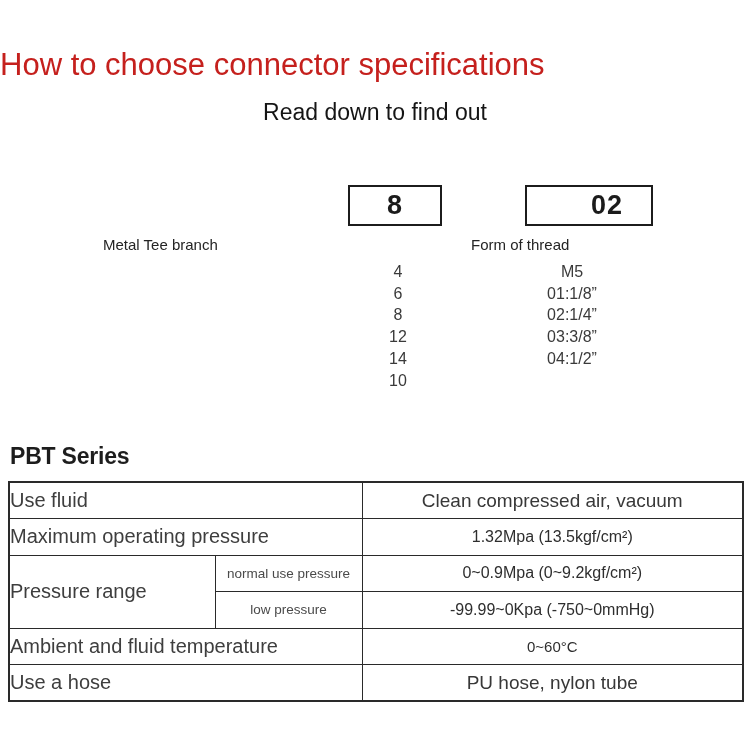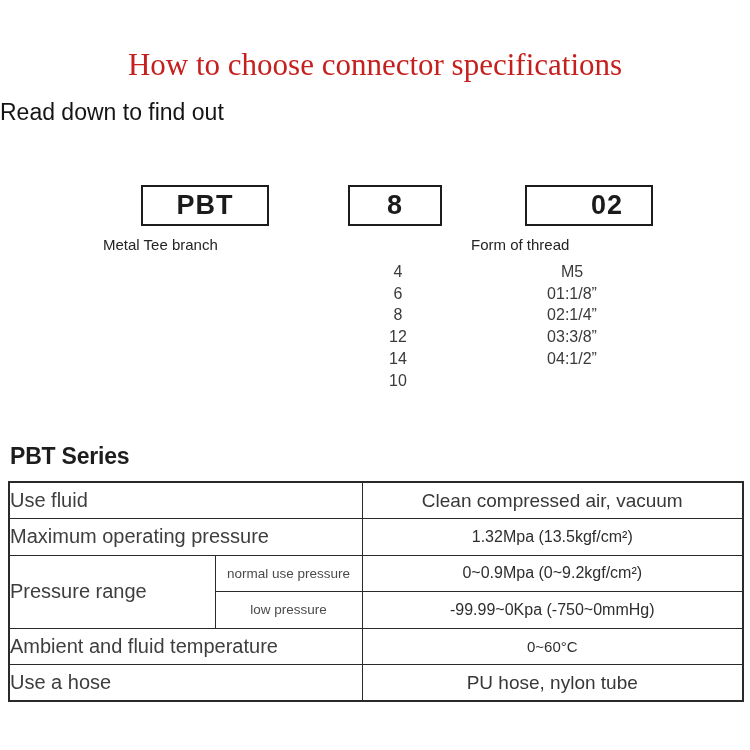--- a/index.html
+++ b/index.html
@@ -2,27 +2,26 @@
 <html style="--c-title-red: #c5201d; --c-row-beige: #f2ecde; --c-border-dark: #2a2a2a;"><head>
 <meta charset="utf-8">
 <style>
   html,body{margin:0;padding:0;background:#fff;}
   .page{
     position:relative;width:750px;height:750px;background:#ffffff;overflow:hidden;
     font-family:"Liberation Sans",sans-serif;color:#1f1f1f;
   }
   .abs{position:absolute;}
   .main-title{
-    top:46px;left:0;width:750px;text-align:center;
+    top:46px;left:0;width:750px;text-align:left;
     font-size:31px;line-height:37px;color:var(--c-title-red,#c5201d);
     letter-spacing:0px;
-    font-family:Liberation Serif, serif;
   }
   .subtitle{
-    top:97px;left:0;width:750px;
+    top:97px;left:0;width:750px;text-align:center;
     font-size:23px;line-height:30px;color:#151515;
   }
   .spec-box{
     border:2px solid #1c1c1c;background:#fff;
     display:flex;align-items:center;justify-content:center;
     font-weight:bold;color:#1b1b1b;font-size:27px;letter-spacing:1px;
   }
   .box-pbt{left:141px;top:185px;width:124px;height:37px;}
   .box-od{left:348px;top:185px;width:90px;height:37px;}
   .box-thread{left:525px;top:185px;width:88px;height:37px;padding-left:36px;}
@@ -60,23 +59,20 @@
   td.val-sm{font-size:15px;}
 </style>
 </head>
 <body>
 
 <div class="page">
 
   <div class="abs main-title">How to choose connector specifications</div>
   <div class="abs subtitle">Read down to find out</div>
 
-  <div class="abs spec-box box-pbt">
-    <span>PBT</span>
-  </div>
   <div class="abs spec-box box-od">
     <span>8</span>
   </div>
   <div class="abs spec-box box-thread">
     <span>02</span>
   </div>
 
   <div class="abs box-label lbl-pbt">Metal Tee branch</div>
   <div class="abs box-label lbl-thread">Form of thread</div>
 

